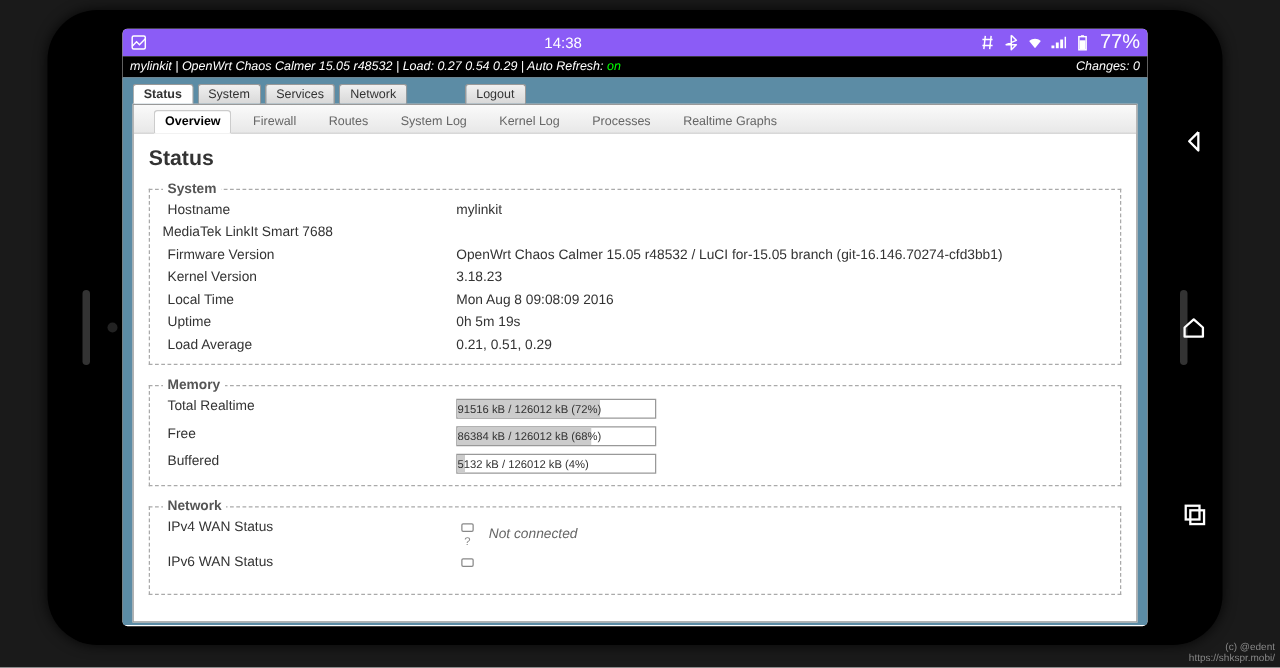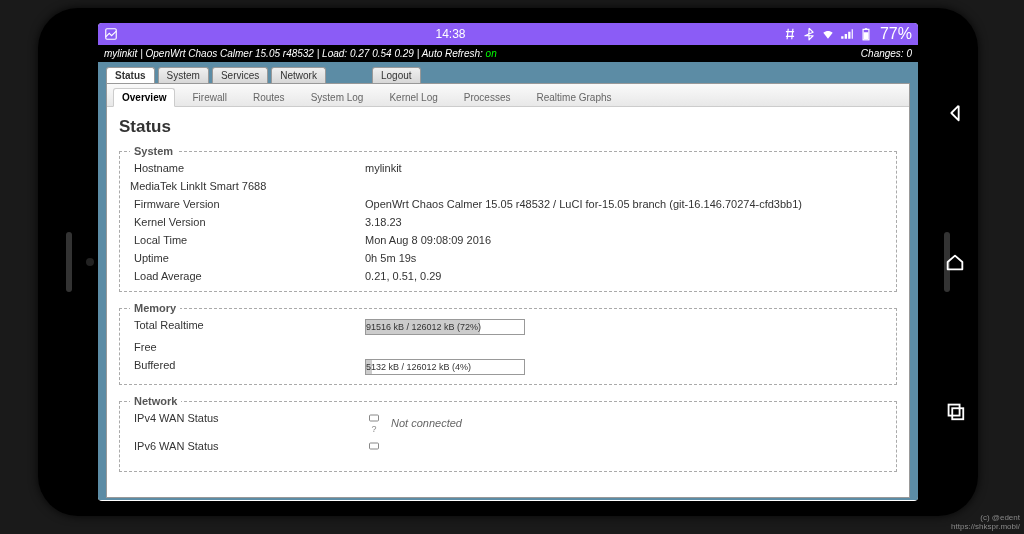--- a/index.html
+++ b/index.html
@@ -115,20 +115,21 @@
     cursor:pointer;
   }
   .stab.active {
     background:#fff;
     color:#000;
     font-weight:bold;
     border:1px solid #ccc;
     border-bottom:1px solid #fff;
     border-radius:3px 3px 0 0;
     margin-bottom:-1px;
+    margin-left:10px;
   }
   .content {
     padding: 6px 12px;
     font-size:11px;
     color:#333;
     overflow:auto;
     height: calc(100% - 26px);
   }
   h2.page-title { font-size:17px; margin:4px 0 8px 0; color:#333;}
   fieldset.sec {
@@ -342,20 +343,26 @@
                   <div class="k">Total Realtime</div>
                   <div class="v">
                     <div class="progress">
                       <div class="fill" style="width: 72%;"></div>
                       <div class="txt">91516 kB / 126012 kB (72%)</div>
                     </div>
                   </div>
                 </div>
                 <div class="kv-row">
                   <div class="k">Free</div>
+                  <div class="v">
+                    <div class="progress">
+                      <div class="fill" style="width: 68%;"></div>
+                      <div class="txt">86384 kB / 126012 kB (68%)</div>
+                    </div>
+                  </div>
                 </div>
                 <div class="kv-row">
                   <div class="k">Buffered</div>
                   <div class="v">
                     <div class="progress">
                       <div class="fill" style="width: 4%;"></div>
                       <div class="txt">5132 kB / 126012 kB (4%)</div>
                     </div>
                   </div>
                 </div>

